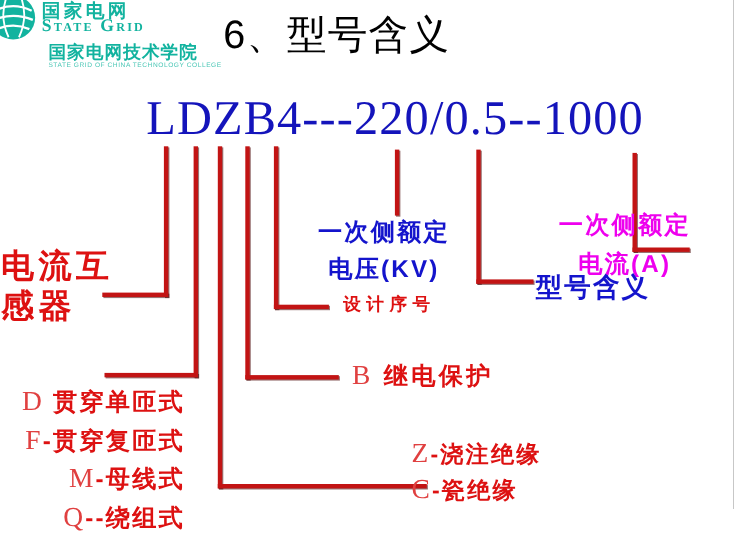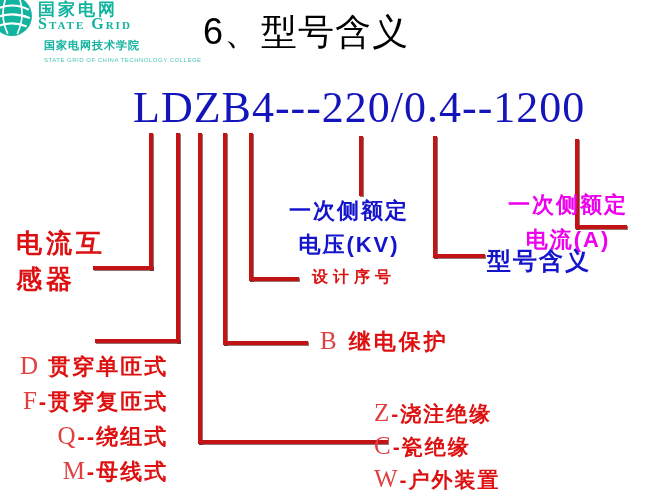--- a/index.html
+++ b/index.html
@@ -10,40 +10,40 @@
     overflow:hidden;
     font-family:"Liberation Sans","DejaVu Sans",sans-serif;
   }
   
   .logo-emblem{position:absolute;left:-9px;top:-5px;width:42px;height:42px;}
   .brand-cn{position:absolute;left:38px;top:-2px;font-size:17px;font-weight:bold;
     color:#12b39f;letter-spacing:3px;}
   .brand-en{position:absolute;left:38px;top:15px;font-size:16px;font-weight:bold;
     color:#12b39f;font-family:"Liberation Serif","DejaVu Serif",serif;
     font-variant:small-caps;letter-spacing:2px;}
-  .college-cn{position:absolute;left:44px;top:38px;font-size:11px;font-weight:bold;
+  .college-cn{position:absolute;left:44px;top:38px;font-size:16px;font-weight:bold;
     color:#12b39f;letter-spacing:1px;}
   .college-en{position:absolute;left:44px;top:57px;font-size:6px;
     color:#4cc7b6;letter-spacing:.5px;}
   .page-title{position:absolute;left:203px;top:8px;font-size:36px;font-weight:normal;
     color:#000;letter-spacing:1px;}
   
   .model-code{position:absolute;left:133px;top:82px;font-size:44px;
     font-family:"Liberation Serif","DejaVu Serif",serif;
     color:#1414bb;letter-spacing:1px;white-space:nowrap;}
   
   .ln{position:absolute;background:#c21414;box-shadow:1px 1px 0 rgba(70,0,0,.55);}
   .v{width:4px;}
   .h{height:4px;}
   
   .red{color:#dd1111;}
   .blue{color:#1414cc;}
   .magenta{color:#ee00ee;}
   .lbl{position:absolute;font-weight:bold;white-space:nowrap;}
-  .lbl-ct{left:16px;top:225px;font-size:26px;letter-spacing:4px;line-height:36px;}
+  .lbl-ct{left:1px;top:225px;font-size:30px;letter-spacing:4px;line-height:36px;font-family:Liberation Serif, serif;}
   .lbl-pv{left:268px;top:194px;width:162px;text-align:center;font-size:22px;
     letter-spacing:2px;line-height:34px;}
   .lbl-ds{left:312px;top:267px;font-size:16px;letter-spacing:5px;}
   .lbl-rp{left:320px;top:327px;font-size:22px;letter-spacing:3px;}
   .lbl-pc{left:484px;top:187px;width:168px;text-align:center;font-size:22px;
     letter-spacing:2px;line-height:35px;}
   .lbl-ac{left:487px;top:245px;font-size:24px;letter-spacing:2px;}
   .letter{font-family:"Liberation Serif","DejaVu Serif",serif;font-weight:normal;
     color:#e04040;font-size:25px;}
   .list{position:absolute;font-weight:bold;font-size:22px;letter-spacing:2px;}
@@ -65,21 +65,21 @@
     <path d="M6 30 Q20 24 34 30" stroke="#fff" stroke-width="2" fill="none"></path>
     <path d="M14 3 Q8 20 16 37" stroke="#fff" stroke-width="1.6" fill="none"></path>
     <path d="M27 3 Q33 20 25 37" stroke="#fff" stroke-width="1.6" fill="none"></path>
   </svg>
   <div class="brand-cn">国家电网</div>
   <div class="brand-en">State Grid</div>
   <div class="college-cn">国家电网技术学院</div>
   <div class="college-en">STATE GRID OF CHINA TECHNOLOGY COLLEGE</div>
   <div class="page-title">6、型号含义</div>
 
-  <div class="model-code">LDZB4---220/0.4--1200</div>
+  <div class="model-code">LDZB4---220/0.5--1000</div>
 
   <div class="ln v" style="left:149px;top:133px;height:137px;"></div>
   <div class="ln h" style="left:93px;top:266px;width:60px;"></div>
 
   <div class="ln v" style="left:176px;top:133px;height:210px;"></div>
   <div class="ln h" style="left:95px;top:339px;width:85px;"></div>
 
   <div class="ln v" style="left:198px;top:133px;height:311px;"></div>
   <div class="ln h" style="left:198px;top:440px;width:190px;"></div>
 
@@ -122,32 +122,29 @@
   <div class="lbl lbl-ac blue">型号含义</div>
 
   <div class="list list-type red">
     <div class="row">
       <span class="letter">D</span><span> </span><span>贯穿单匝式</span>
     </div>
     <div class="row">
       <span class="letter">F</span><span>-</span><span>贯穿复匝式</span>
     </div>
     <div class="row">
-      <span class="letter">Q</span><span>--</span><span>绕组式</span>
+      <span class="letter">M</span><span>-</span><span>母线式</span>
     </div>
     <div class="row">
-      <span class="letter">M</span><span>-</span><span>母线式</span>
+      <span class="letter">Q</span><span>--</span><span>绕组式</span>
     </div>
   </div>
 
   <div class="list list-ins red">
     <div class="row">
       <span class="letter">Z</span><span>-</span><span>浇注绝缘</span>
     </div>
     <div class="row">
       <span class="letter">C</span><span>-</span><span>瓷绝缘</span>
     </div>
-    <div class="row">
-      <span class="letter">W</span><span>-</span><span>户外装置</span>
-    </div>
   </div>
 
 </div>
 
 </body></html>

